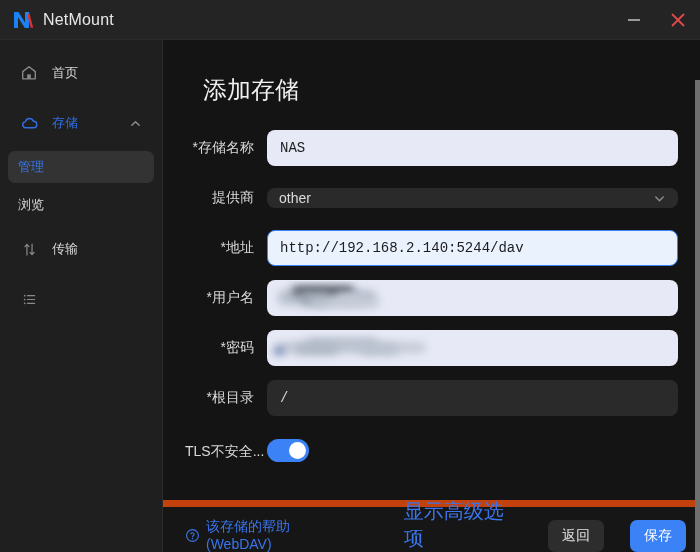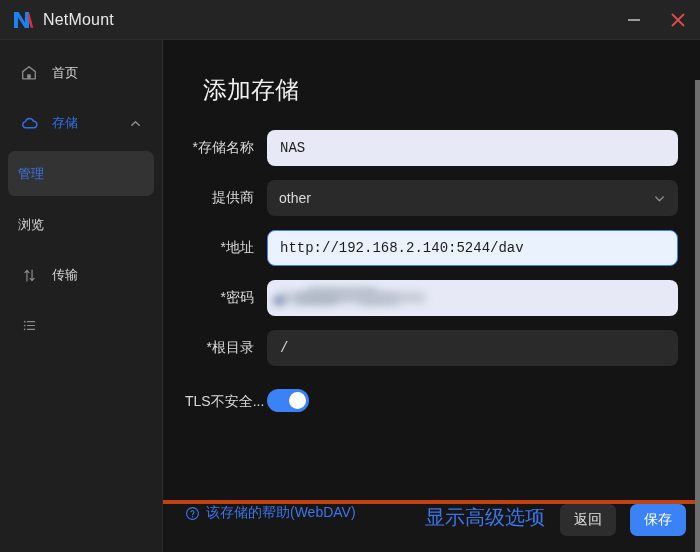--- a/index.html
+++ b/index.html
@@ -67,21 +67,21 @@
   }
   .nav-item .nav-ico {
     width: 22px; height: 22px; flex: 0 0 22px;
     margin-right: 12px;
     display: flex; align-items: center; justify-content: center;
     color: #8a8a8a;
   }
   .nav-item .nav-label { flex: 1 1 auto; }
   .nav-item.active-parent { color: #2f6fe4; }
   .nav-item.active-parent .nav-ico { color: #2f6fe4; }
-  .nav-item.sub { height: 45px; }
+  .nav-item.sub { height: 32px; }
   .nav-item.sub.selected { background: #333333; color: #3b75ec; }
   .nav-item .chev {
     margin-right: 12px; color: #9a9a9a;
     display: flex; align-items: center;
   }
   .nav-item.active-parent .chev { color: #8e8e8e; }
 
   
   .main {
     flex: 1 1 auto;
@@ -128,21 +128,21 @@
   }
   .inp.dark { background: #2a2a2a; color: #d2d2d2; }
   .inp.light { background: #e7eaf6; color: #1d1d1f; }
   .inp.focused {
     background: #eaf2fd; color: #1d1d1f;
     border: 1px solid #3b82f6;
   }
   .inp .val { white-space: nowrap; overflow: hidden; text-overflow: ellipsis; }
 
   .select {
-    width: 100%; height: 36px;
+    width: 100%; height: 20px;
     border-radius: 8px;
     background: #2a2a2a; color: #dcdcdc;
     display: flex; align-items: center;
     padding: 0 12px; font-size: 14px;
   }
   .select .sval { flex: 1 1 auto; }
   .select .schev { color: #8d8d8d; display: flex; align-items: center; }
 
   
   .redact { position: absolute; left: 8px; top: 0; bottom: 0; display: flex; align-items: center; }
@@ -164,24 +164,24 @@
     position: absolute; top: 3px; right: 3px;
     width: 17px; height: 17px; border-radius: 50%;
     background: #fff;
   }
   .trow .flabel { color: #d9d9d9; }
 
   
   .footer {
     flex: 0 0 52px; height: 52px;
     background: #161616;
-    border-top: 4px solid #c2410c;
-    display: flex; align-items: flex-start;
+    border-top: 7px solid #c2410c;
+    display: flex; align-items: flex-end;
     padding: 0 14px 0 22px;
-    gap: 14px;
+    gap: 26px;
   }
   .help-link {
     display: flex; align-items: center; gap: 6px;
     color: #3b75ec; font-size: 14px; cursor: pointer;
   }
   .spacer { flex: 1 1 auto; }
   .adv-link { color: #3b75ec; font-size: 20px; cursor: pointer; margin-right: 1px; }
   .btn {
     height: 32px; min-width: 56px;
     border-radius: 7px; border: none;
@@ -348,20 +348,35 @@
 
         <div class="frow">
           <div class="flabel">*地址</div>
           <div class="fctl">
             <div class="inp focused">
               <span class="val">http://192.168.2.140:5244/dav</span>
             </div>
           </div>
         </div>
 
+        <div class="frow">
+          <div class="flabel">*用户名</div>
+          <div class="fctl">
+            <div class="inp light" style="overflow:hidden">
+              <span class="val"></span>
+              <span class="redact">
+                <span class="blob" style="left:2px; top:9px; width:98px; height:15px; background:#b3bbc9;"></span>
+                <span class="blob" style="left:16px; top:5px; width:62px; height:9px; background:#4a4f58;"></span>
+                <span class="blob" style="left:24px; top:11px; width:30px; height:13px; background:#9aa3b2;"></span>
+                <span class="blob" style="left:60px; top:11px; width:26px; height:12px; background:#c3c9d6;"></span>
+                <span class="blob" style="left:34px; top:18px; width:70px; height:8px; background:#c8ced9;"></span>
+              </span>
+            </div>
+          </div>
+        </div>
 
         <div class="frow">
           <div class="flabel">*密码</div>
           <div class="fctl">
             <div class="inp light" style="overflow:hidden">
               <span class="val"></span>
               <span class="redact">
                 <span class="blob" style="left:0px; top:11px; width:150px; height:11px; background:#c2c8d4;"></span>
                 <span class="blob" style="left:30px; top:7px; width:72px; height:11px; background:#b7bfcc;"></span>
                 <span class="blob" style="left:18px; top:13px; width:44px; height:10px; background:#adb6c4;"></span>

